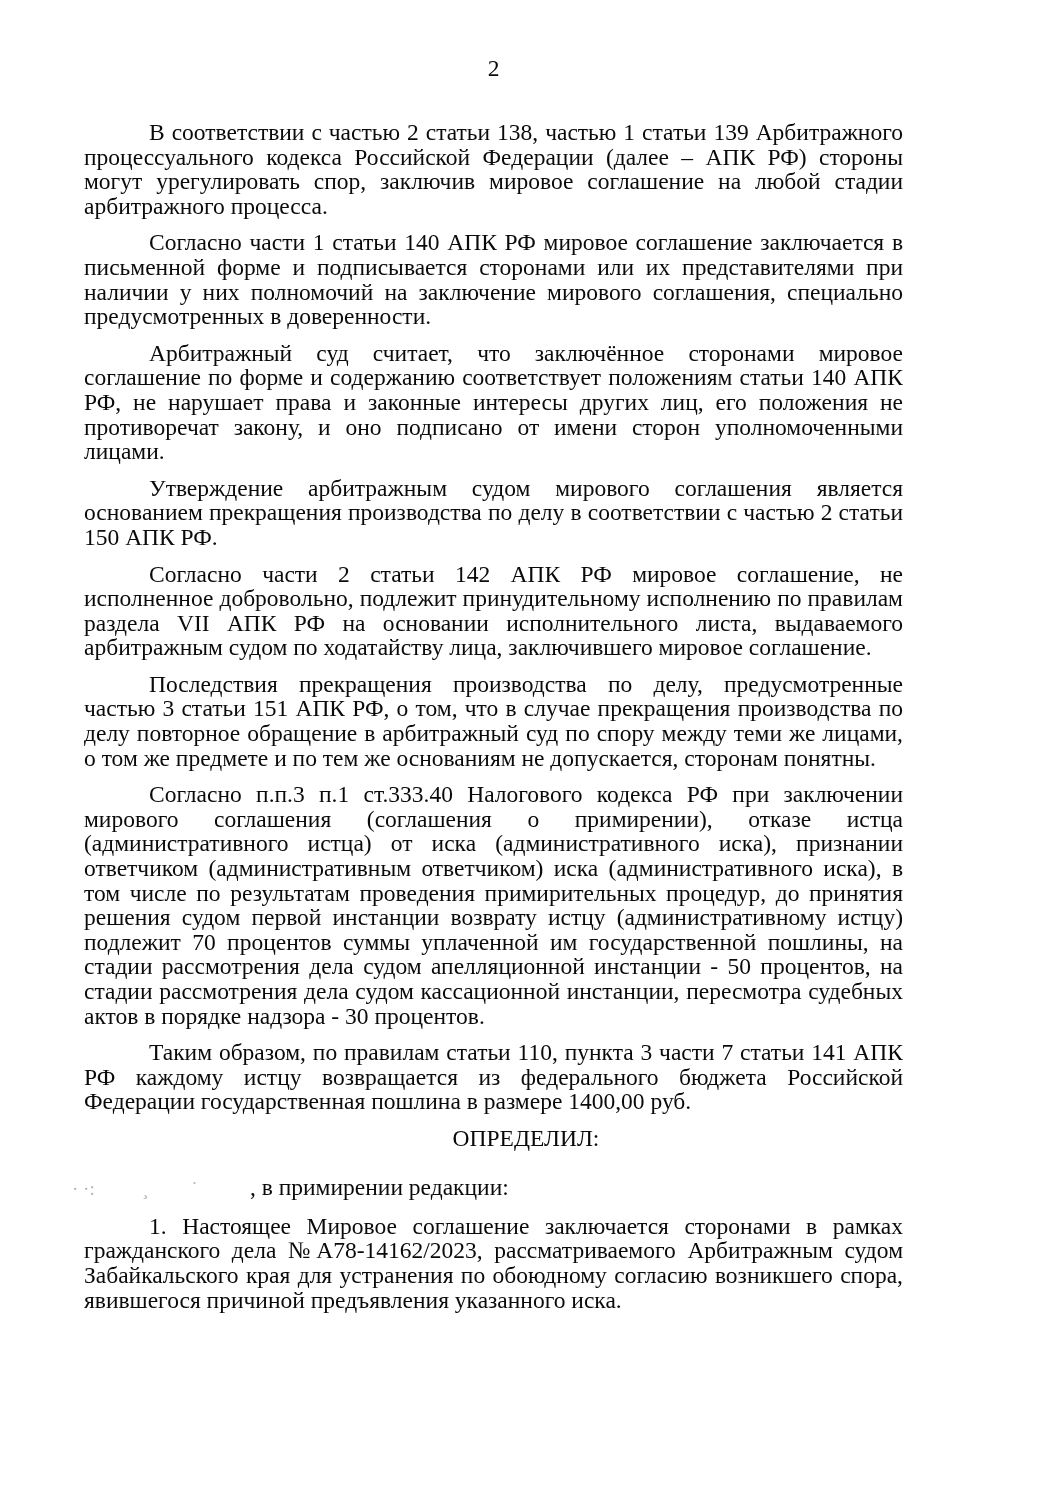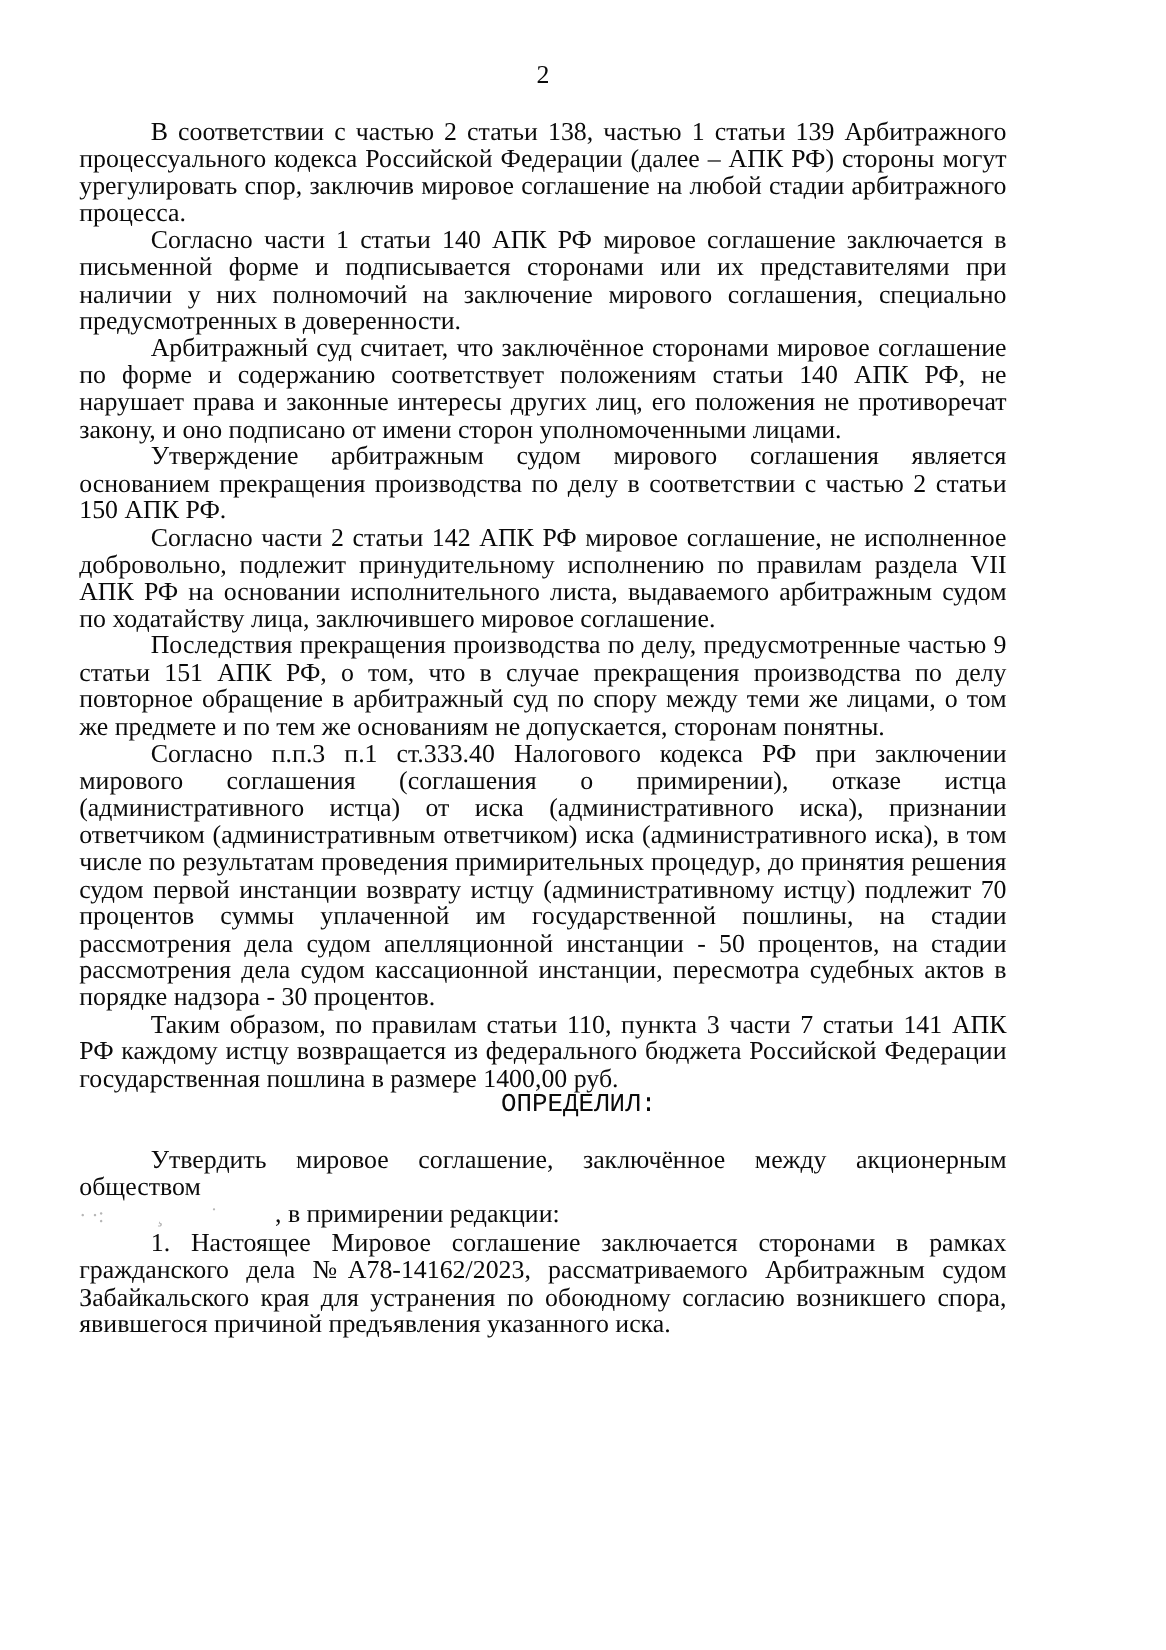--- a/index.html
+++ b/index.html
@@ -24,29 +24,28 @@
   .doc-body {
     position: absolute;
     top: 108px;
     left: 72px;
     width: 843px;
     font-size: 23.5px;
     line-height: 24.6px;
     text-align: justify;
   }
   .doc-body p {
-    margin: 0;
+    margin: 12px;
     text-indent: 65px;
   }
   .doc-body .heading {
     text-indent: 0;
     text-align: center;
     padding-left: 65px;        
     margin: 0 0 24.6px 0;      
-    font-family: Liberation Mono, monospace;
   }
   .line { text-indent: 0; }
   .line.indent { text-indent: 65px; }
   .jlast { text-align-last: justify; }
   .redacted {
     color: #b5b5b5;
     white-space: pre;
     font-size: 19px;
   }
   .redacted.block {
@@ -60,26 +59,25 @@
 
 <div class="page">
   <div class="pagenum">2</div>
 
   <div class="doc-body">
     <p>В соответствии с частью 2 статьи 138, частью 1 статьи 139 Арбитражного процессуального кодекса Российской Федерации (далее – АПК РФ) стороны могут урегулировать спор, заключив мировое соглашение на любой стадии арбитражного процесса.</p>
     <p>Согласно части 1 статьи 140 АПК РФ мировое соглашение заключается в письменной форме и подписывается сторонами или их представителями при наличии у них полномочий на заключение мирового соглашения, специально предусмотренных в доверенности.</p>
     <p>Арбитражный суд считает, что заключённое сторонами мировое соглашение по форме и содержанию соответствует положениям статьи 140 АПК РФ, не нарушает права и законные интересы других лиц, его положения не противоречат закону, и оно подписано от имени сторон уполномоченными лицами.</p>
     <p>Утверждение арбитражным судом мирового соглашения является основанием прекращения производства по делу в соответствии с частью 2 статьи 150 АПК РФ.</p>
     <p>Согласно части 2 статьи 142 АПК РФ мировое соглашение, не исполненное добровольно, подлежит принудительному исполнению по правилам раздела VII АПК РФ на основании исполнительного листа, выдаваемого арбитражным судом по ходатайству лица, заключившего мировое соглашение.</p>
-    <p>Последствия прекращения производства по делу, предусмотренные частью 9 статьи 151 АПК РФ, о том, что в случае прекращения производства по делу повторное обращение в арбитражный суд по спору между теми же лицами, о том же предмете и по тем же основаниям не допускается, сторонам понятны.</p>
+    <p>Последствия прекращения производства по делу, предусмотренные частью 3 статьи 151 АПК РФ, о том, что в случае прекращения производства по делу повторное обращение в арбитражный суд по спору между теми же лицами, о том же предмете и по тем же основаниям не допускается, сторонам понятны.</p>
     <p>Согласно п.п.3 п.1 ст.333.40 Налогового кодекса РФ при заключении мирового соглашения (соглашения о примирении), отказе истца (административного истца) от иска (административного иска), признании ответчиком (административным ответчиком) иска (административного иска), в том числе по результатам проведения примирительных процедур, до принятия решения судом первой инстанции возврату истцу (административному истцу) подлежит 70 процентов суммы уплаченной им государственной пошлины, на стадии рассмотрения дела судом апелляционной инстанции - 50 процентов, на стадии рассмотрения дела судом кассационной инстанции, пересмотра судебных актов в порядке надзора - 30 процентов.</p>
     <p>Таким образом, по правилам статьи 110, пункта 3 части 7 статьи 141 АПК РФ каждому истцу возвращается из федерального бюджета Российской Федерации государственная пошлина в размере 1400,00 руб.</p>
 
     <p class="heading">ОПРЕДЕЛИЛ:</p>
 
-    <div class="line indent jlast">Утвердить мировое соглашение, заключённое между акционерным обществом</div>
 
 
     <div class="line"><span class="redacted block">· ·:          ¸         ˙</span><span>, в примирении редакции:</span></div>
 
     <p>1. Настоящее Мировое соглашение заключается сторонами в рамках гражданского дела №А78-14162/2023, рассматриваемого Арбитражным судом Забайкальского края для устранения по обоюдному согласию возникшего спора, явившегося причиной предъявления указанного иска.</p>
   </div>
 </div>
 
 </body></html>

